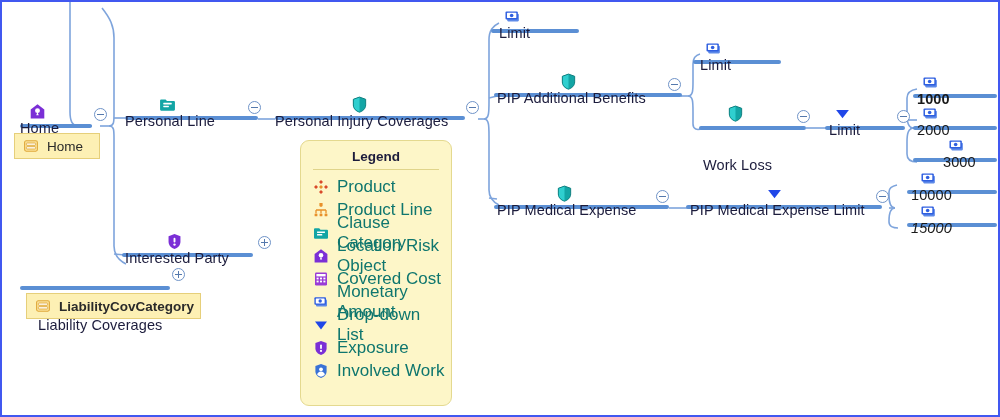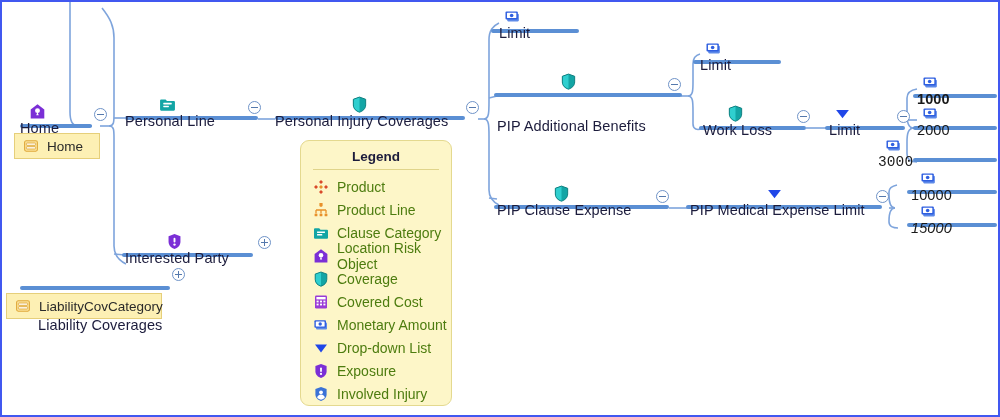--- a/index.html
+++ b/index.html
@@ -97,21 +97,21 @@
   #legend .rule{
     height:1px;background:#e0d48a;
     margin:0 12px 5px 12px;
   }
   #legend .row{
     display:flex;align-items:center;
     height:23px;
     padding-left:12px;
   }
   #legend .row .ic{width:16px;height:16px;flex:0 0 16px;margin-right:8px;}
-  #legend .row .lbl{font-size:14px;color:#4d7c0f;}
+  #legend .row .lbl{font-size:17px;color:#0f766e;}
 </style>
 </head>
 <body>
 
 <div id="canvas">
 
   <svg id="links" viewBox="0 0 1000 417" xmlns="http://www.w3.org/2000/svg">
     <g fill="none" stroke="#7ea4dc" stroke-width="1.6">
 
       <path d="M90,124 L76,124 C70,124 68,118 68,110 L68,0"></path>
@@ -271,36 +271,36 @@
   </div>
   <div class="tog" style="left:464px;top:99px;"></div>
 
   <div class="node" style="left:497px;top:6px;">
     <svg class="ic">
         <use href="#sym-money"></use>
       </svg>
     <span class="lbl">Limit</span>
   </div>
 
-  <div class="node" style="left:495px;top:71px;gap:28px;">
+  <div class="node" style="left:495px;top:71px;">
     <svg class="ic">
         <use href="#sym-coverage"></use>
       </svg>
     <span class="lbl">PIP Additional Benefits</span>
   </div>
   <div class="tog" style="left:666px;top:76px;"></div>
 
   <div class="node" style="left:698px;top:38px;">
     <svg class="ic">
         <use href="#sym-money"></use>
       </svg>
     <span class="lbl">Limit</span>
   </div>
 
-  <div class="node" style="left:701px;top:103px;">
+  <div class="node" style="left:701px;top:103px;gap:35px;">
     <svg class="ic">
         <use href="#sym-coverage"></use>
       </svg>
     <span class="lbl">Work Loss</span>
   </div>
   <div class="tog" style="left:795px;top:108px;"></div>
 
   <div class="node" style="left:827px;top:103px;">
     <svg class="ic">
         <use href="#sym-dropdown"></use>
@@ -314,32 +314,32 @@
         <use href="#sym-money"></use>
       </svg>
     <span class="lbl num">1000</span>
   </div>
   <div class="node" style="left:915px;top:103px;">
     <svg class="ic">
         <use href="#sym-money"></use>
       </svg>
     <span class="lbl num">2000</span>
   </div>
-  <div class="node" style="left:876px;top:135px;font-family:Liberation Mono, monospace;">
+  <div class="node" style="left:941px;top:135px;">
     <svg class="ic">
         <use href="#sym-money"></use>
       </svg>
     <span class="lbl num">3000</span>
   </div>
 
   <div class="node" style="left:495px;top:183px;">
     <svg class="ic">
         <use href="#sym-coverage"></use>
       </svg>
-    <span class="lbl">PIP Clause Expense</span>
+    <span class="lbl">PIP Medical Expense</span>
   </div>
   <div class="tog" style="left:654px;top:188px;"></div>
 
   <div class="node" style="left:688px;top:183px;">
     <svg class="ic">
         <use href="#sym-dropdown"></use>
       </svg>
     <span class="lbl">PIP Medical Expense Limit</span>
   </div>
   <div class="tog" style="left:874px;top:188px;"></div>
@@ -372,21 +372,21 @@
     <span class="lbl">Liability Coverages</span>
   </div>
   <div class="tog plus" style="left:170px;top:266px;"></div>
 
   <div class="hbox" style="left:12px;top:131px;width:86px;">
     <svg class="ic">
         <use href="#sym-box-rows"></use>
       </svg>
     <span class="lbl">Home</span>
   </div>
-  <div class="hbox" style="left:4px;top:291px;width:156px;">
+  <div class="hbox" style="left:24px;top:291px;width:175px;font-weight:bold;">
     <svg class="ic">
         <use href="#sym-box-rows"></use>
       </svg>
     <span class="lbl">LiabilityCovCategory</span>
   </div>
 
   <div id="legend">
     <div class="ttl">Legend</div>
     <div class="rule"></div>
 
@@ -409,26 +409,20 @@
       <span class="lbl">Clause Category</span>
     </div>
     <div class="row">
       <svg class="ic">
           <use href="#sym-location"></use>
         </svg>
       <span class="lbl">Location Risk Object</span>
     </div>
     <div class="row">
       <svg class="ic">
-          <use href="#sym-coverage"></use>
-        </svg>
-      <span class="lbl">Coverage</span>
-    </div>
-    <div class="row">
-      <svg class="ic">
           <use href="#sym-covered-cost"></use>
         </svg>
       <span class="lbl">Covered Cost</span>
     </div>
     <div class="row">
       <svg class="ic">
           <use href="#sym-money"></use>
         </svg>
       <span class="lbl">Monetary Amount</span>
     </div>
@@ -441,17 +435,17 @@
     <div class="row">
       <svg class="ic">
           <use href="#sym-exposure"></use>
         </svg>
       <span class="lbl">Exposure</span>
     </div>
     <div class="row">
       <svg class="ic">
           <use href="#sym-involved"></use>
         </svg>
-      <span class="lbl">Involved Injury</span>
+      <span class="lbl">Involved Work</span>
     </div>
   </div>
 
 </div>
 
 </body></html>

